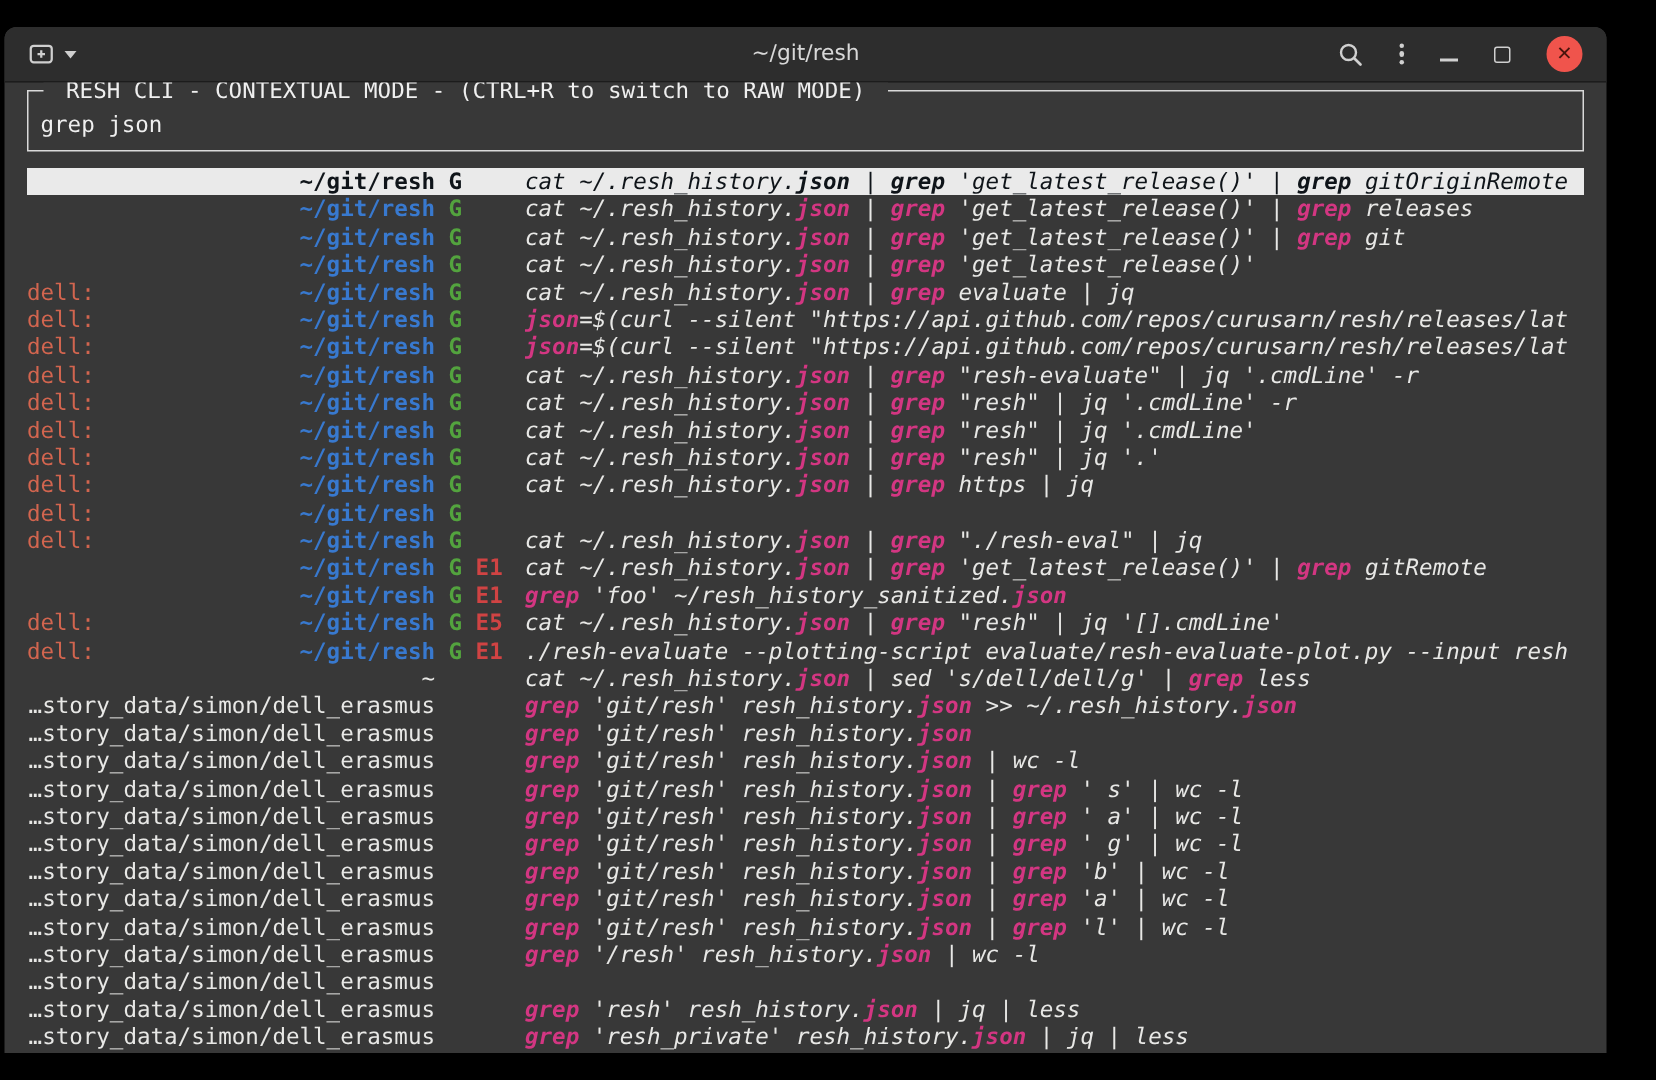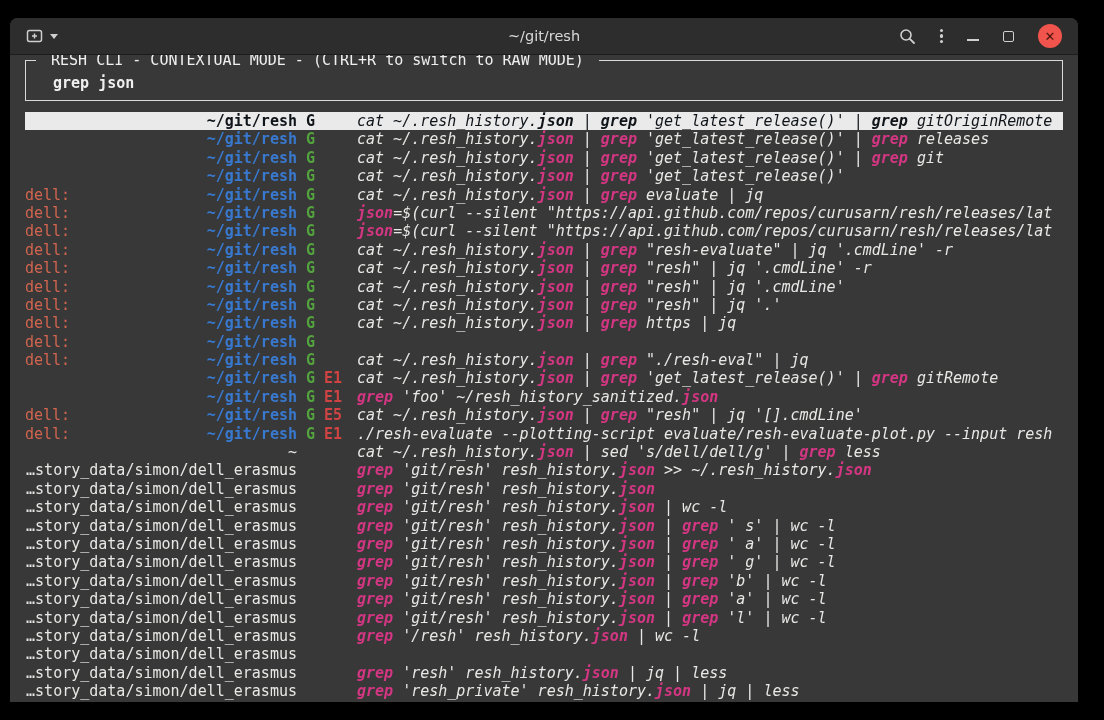--- a/index.html
+++ b/index.html
@@ -1,20 +1,20 @@
 <!DOCTYPE html>
 <html style="--terminal-bg: #383838; --titlebar-bg: #2d2d2d; --foreground: #e8e8e6; --host: #d2654f; --directory: #3879cf; --flag-ok: #53a33e; --flag-err: #d04343; --match: #d33682; --selected-bg: #eaeaea; --selected-fg: #0f1419; --close-button: #f0544c;"><head>
 <meta charset="utf-8">
 <style>
   * { margin:0; padding:0; box-sizing:border-box; }
   html,body { width:1104px; height:720px; background:#000; overflow:hidden; }
   body { font-family:"DejaVu Sans Mono", monospace; }
 
   .window {
-    position:absolute; left:10px; top:18px; width:1068px; height:684px;
+    position:absolute; left:3px; top:18px; width:1068px; height:684px;
     background:var(--terminal-bg,#383838);
     border-radius:8px 8px 0 0; overflow:hidden;
   }
 
   
   .titlebar {
     position:relative; height:37px; background:var(--titlebar-bg,#2d2d2d);
     border-bottom:1px solid #1c1c1c;
     display:flex; align-items:center; padding:0 16px;
     font-family:"DejaVu Sans", "Liberation Sans", sans-serif;
@@ -39,29 +39,29 @@
     background:var(--close-button,#f0544c);
     display:flex; align-items:center; justify-content:center;
     color:#49150d; font-size:13px; font-weight:bold; line-height:1;
   }
 
   
   .content { position:relative; padding:0 15px; height:647px; overflow:hidden; }
 
   .search-box {
     margin-top:5px; height:41px;
-    border:1px solid #d9d9d9; position:relative;padding-left:19px;
+    border:1px solid #d9d9d9; position:relative;
   }
   .search-box .legend {
     position:absolute; top:-10px; left:10px;
     background:var(--terminal-bg,#383838);
     padding:0 6px; color:#efefef; font-size:15px; white-space:pre;
   }
   .search-box .query {
-    padding:13px 8px 0; color:#efefef; font-size:15px; white-space:pre;font-weight:bold;
+    padding:13px 8px 0; color:#efefef; font-size:15px; white-space:pre;
   }
 
   .rows { margin-top:11px; }
   .row {
     display:flex; height:18.4px; line-height:18.4px; font-size:15px;
     white-space:pre; overflow:hidden;
   }
   .row .left {
     width:272px; flex:none; display:flex; justify-content:space-between; overflow:hidden;
   }

